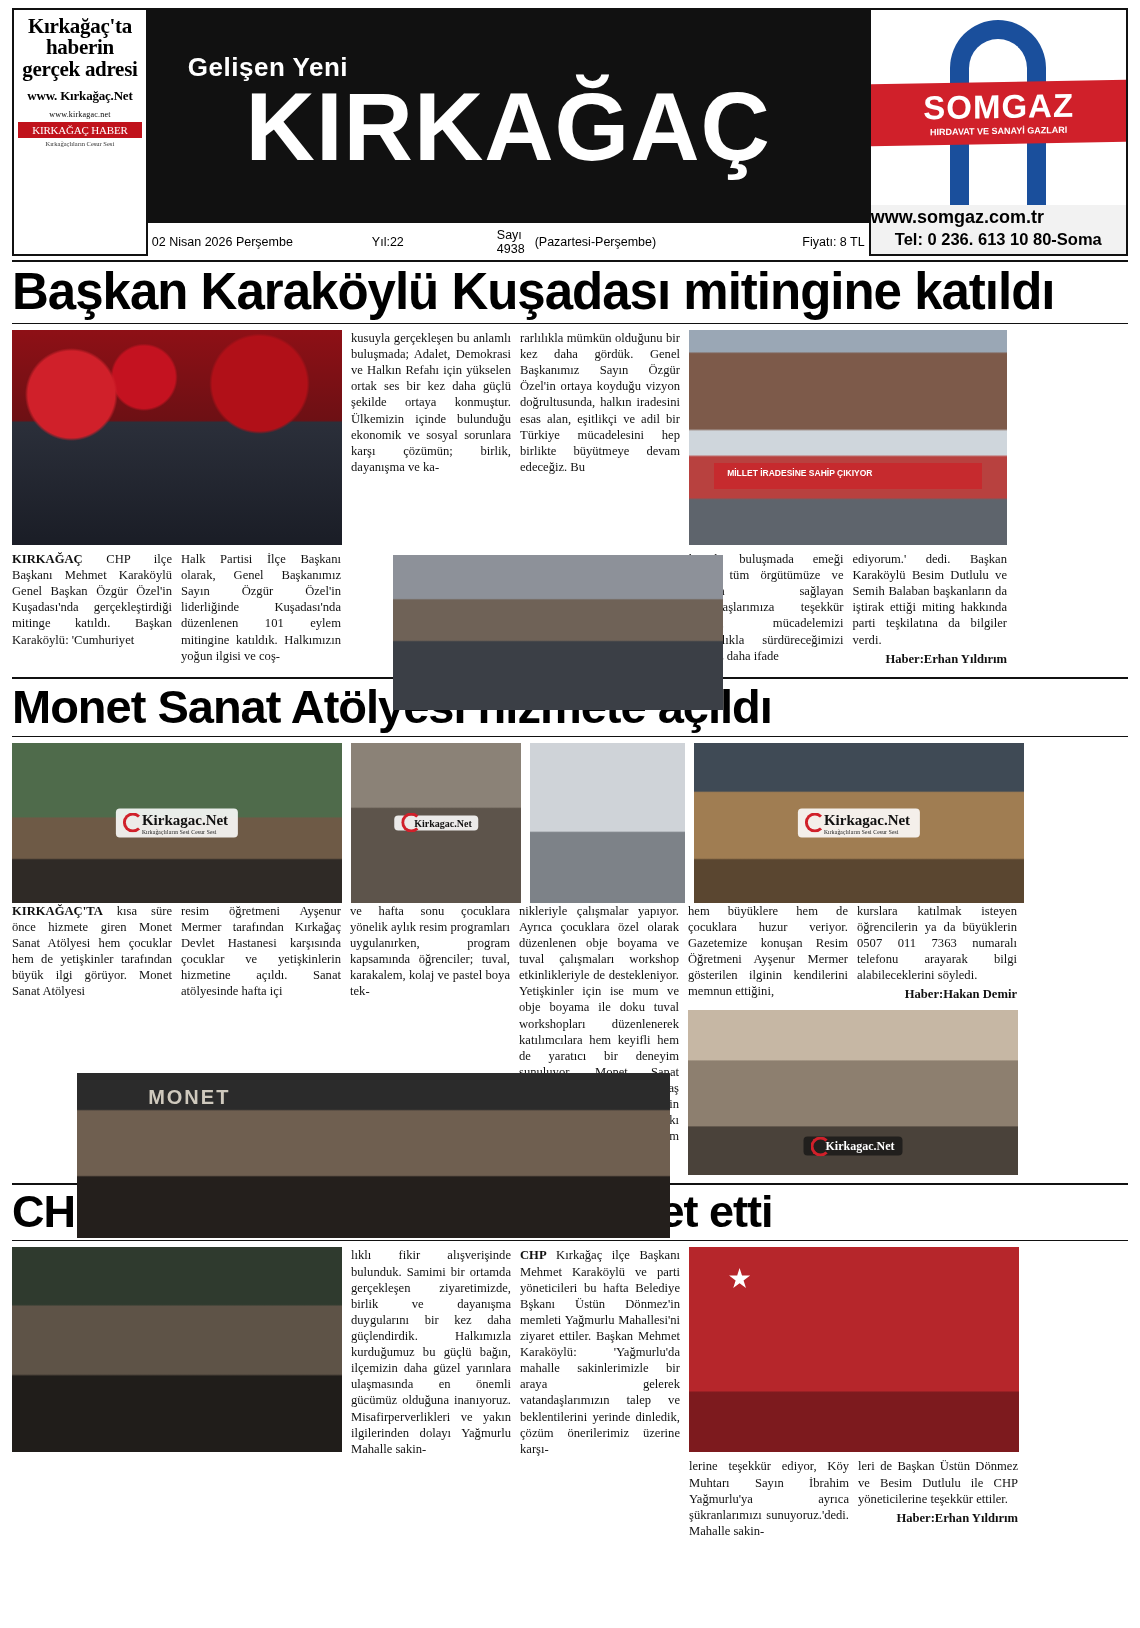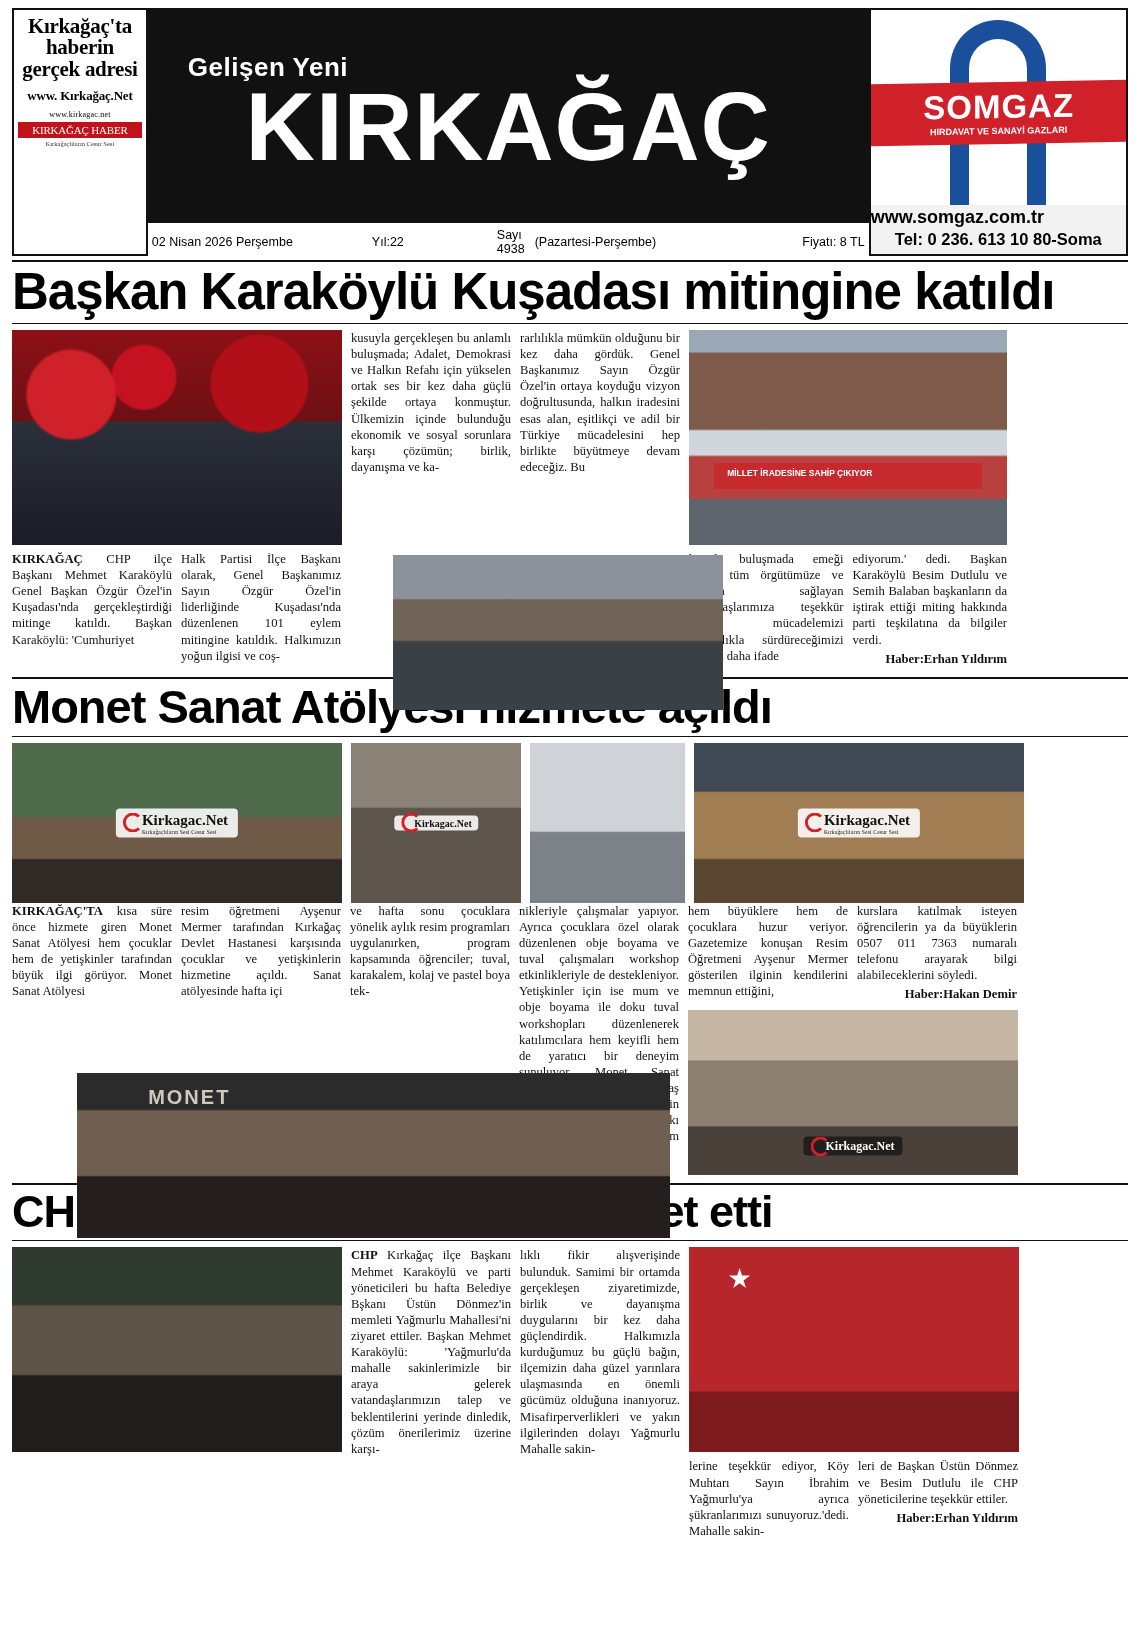--- a/index.html
+++ b/index.html
@@ -325,24 +325,24 @@
   <hr class="rule" style="margin-top:8px;">
 
   <div class="sec">
     <div class="headline h3">CHP Teşkilatı Yağmurlu'yu ziyaret etti</div>
     <hr class="rule thin">
 
     <div class="grid" style="margin-top:6px;">
       <div class="photo s3-photo1" style="background:linear-gradient(180deg,#2f3a2e 0 28%, #5e5347 29% 62%, #201d1a 63% 100%);">
       </div>
       <div class="col" style="width:160px;">
+        <span>lıklı fikir alışverişinde bulunduk. Samimi bir ortamda gerçekleşen ziyaretimizde, birlik ve dayanışma duygularını bir kez daha güçlendirdik. Halkımızla kurduğumuz bu güçlü bağın, ilçemizin daha güzel yarınlara ulaşmasında en önemli gücümüz olduğuna inanıyoruz. Misafirperverlikleri ve yakın ilgilerinden dolayı Yağmurlu Mahalle sakin-</span>
+      </div>
+      <div class="col" style="width:160px;">
         <b class="lead">CHP</b><span> Kırkağaç ilçe Başkanı Mehmet Karaköylü ve parti yöneticileri bu hafta Belediye Bşkanı Üstün Dönmez'in memleti Yağmurlu Mahallesi'ni ziyaret ettiler. Başkan Mehmet Karaköylü: 'Yağmurlu'da mahalle sakinlerimizle bir araya gelerek vatandaşlarımızın talep ve beklentilerini yerinde dinledik, çözüm önerilerimiz üzerine karşı-</span>
-      </div>
-      <div class="col" style="width:160px;">
-        <span>lıklı fikir alışverişinde bulunduk. Samimi bir ortamda gerçekleşen ziyaretimizde, birlik ve dayanışma duygularını bir kez daha güçlendirdik. Halkımızla kurduğumuz bu güçlü bağın, ilçemizin daha güzel yarınlara ulaşmasında en önemli gücümüz olduğuna inanıyoruz. Misafirperverlikleri ve yakın ilgilerinden dolayı Yağmurlu Mahalle sakin-</span>
       </div>
       <div style="width:330px;">
         <div class="photo s3-photo2" style="background:linear-gradient(180deg,#b6262b 0 70%, #7d1a1e 71% 100%);">
           <div style="position:absolute;left:12%;top:10%;width:22px;height:22px;background:#fff;clip-path:polygon(50% 0,61% 35%,98% 35%,68% 57%,79% 91%,50% 70%,21% 91%,32% 57%,2% 35%,39% 35%);"></div>
         </div>
         <div class="grid" style="margin-top:6px;">
           <div class="col" style="width:160px;">
             <span>lerine teşekkür ediyor, Köy Muhtarı Sayın İbrahim Yağmurlu'ya ayrıca şükranlarımızı sunuyoruz.'dedi. Mahalle sakin-</span>
           </div>
           <div class="col" style="width:160px;">

